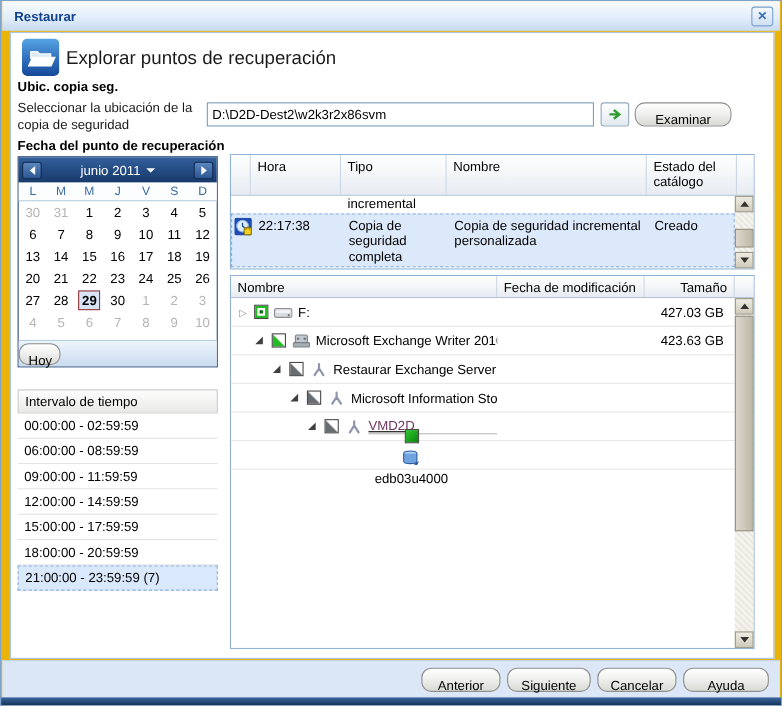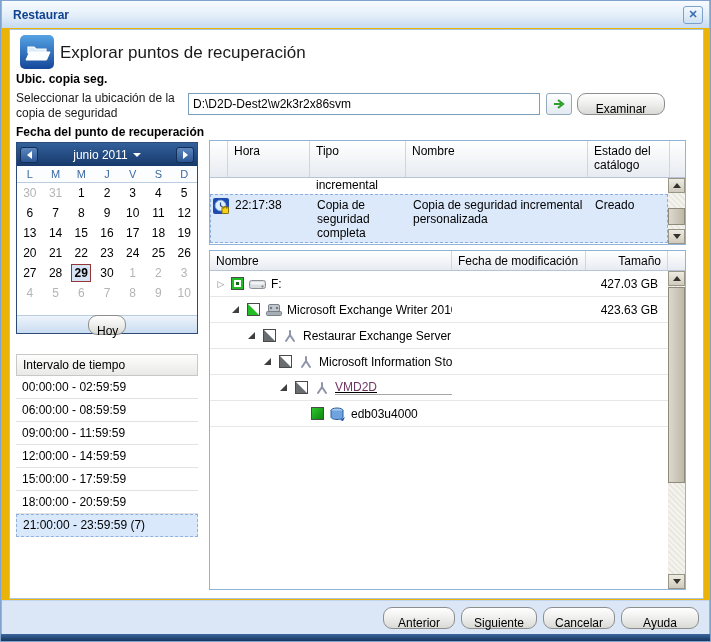--- a/index.html
+++ b/index.html
@@ -41,22 +41,22 @@
   .tri-l{width:0;height:0;border-top:4px solid transparent;border-bottom:4px solid transparent;border-right:5px solid #fff}
   .tri-r{width:0;height:0;border-top:4px solid transparent;border-bottom:4px solid transparent;border-left:5px solid #fff}
   .cal-month{flex:1;text-align:center;color:#fff;font-size:12px}
   .cal-month .dd{display:inline-block;width:0;height:0;border-left:4px solid transparent;border-right:4px solid transparent;border-top:4px solid #fff;margin-left:5px;vertical-align:middle}
   .cal-days{display:grid;grid-template-columns:repeat(7,1fr);height:17px;background:#fcfdfe;border-bottom:1px solid #b9cce0;
     color:#3b69a2;font-size:11px;align-items:center;text-align:center}
   .cal-grid{display:grid;grid-template-columns:repeat(7,1fr);grid-auto-rows:20px;text-align:center;font-size:12px;align-items:center}
   .cal-cell{cursor:default}
   .cal-cell.muted{color:#b4b4b4}
   .cal-cell .sel{display:inline-block;min-width:20px;padding:1px 2px;border:1px solid #943636;background:#d7e4f5;font-weight:bold}
-  .cal-foot{position:absolute;left:0;right:0;bottom:0;height:18px;border-top:1px solid #b9cce0;
-    background:linear-gradient(#edf4fb,#c9dcf0);display:flex;align-items:center;justify-content:center}
+  .cal-foot{position:absolute;left:0;right:0;bottom:0;height:24px;border-top:1px solid #b9cce0;
+    background:linear-gradient(#edf4fb,#c9dcf0);display:flex;align-items:center;justify-content:flex-start}
   .hoy-btn{width:38px;height:20px}
 
   
   .ti-panel{position:absolute;left:6px;top:324px;width:182px}
   .ti-head{height:22px;line-height:21px;padding-left:6px;background:linear-gradient(#fdfdfd,#e9e9e7);
     border:1px solid #c8c8c8;font-size:12px}
   .ti-item{height:23px;line-height:22px;padding-left:6px;border-bottom:1px solid #e2e2e2;background:#fff;cursor:default}
   .ti-item.selected{background:#d9e9fb;border:1px dashed #8fb2dd;line-height:21px}
 
   
@@ -350,21 +350,21 @@
                 <svg width="14" height="14">
                   <path d="M7 2v4M3 12l4-6M11 12l-4-6" stroke="#8e95ab" stroke-width="2" stroke-linecap="round" fill="none"></path>
                 </svg>
               </span>
               <span class="tlabel sel">VMD2D</span>
             </div>
             <div class="tree-date"></div>
             <div class="tree-size"></div>
           </div>
           <div class="tree-row">
-            <div class="tree-name" style="padding-left: 86px;">
+            <div class="tree-name" style="padding-left: 86px; flex-direction: column;">
               <span class="exp none"></span>
               <span class="cb checked"></span>
               <span class="ticon">
                 <svg width="16" height="14">
                   <ellipse cx="7" cy="3.5" rx="6" ry="2.5" fill="#a9cdf0" stroke="#2c5d9e"></ellipse>
                   <path d="M1 3.5v6.5c0 1.4 2.7 2.5 6 2.5s6-1.1 6-2.5V3.5" fill="#6fa3e0" stroke="#2c5d9e"></path>
                   <path d="M10 13l5-3-2 4z" fill="#1d4fa0"></path>
                 </svg>
               </span>
               <span class="tlabel">edb03u4000</span>

